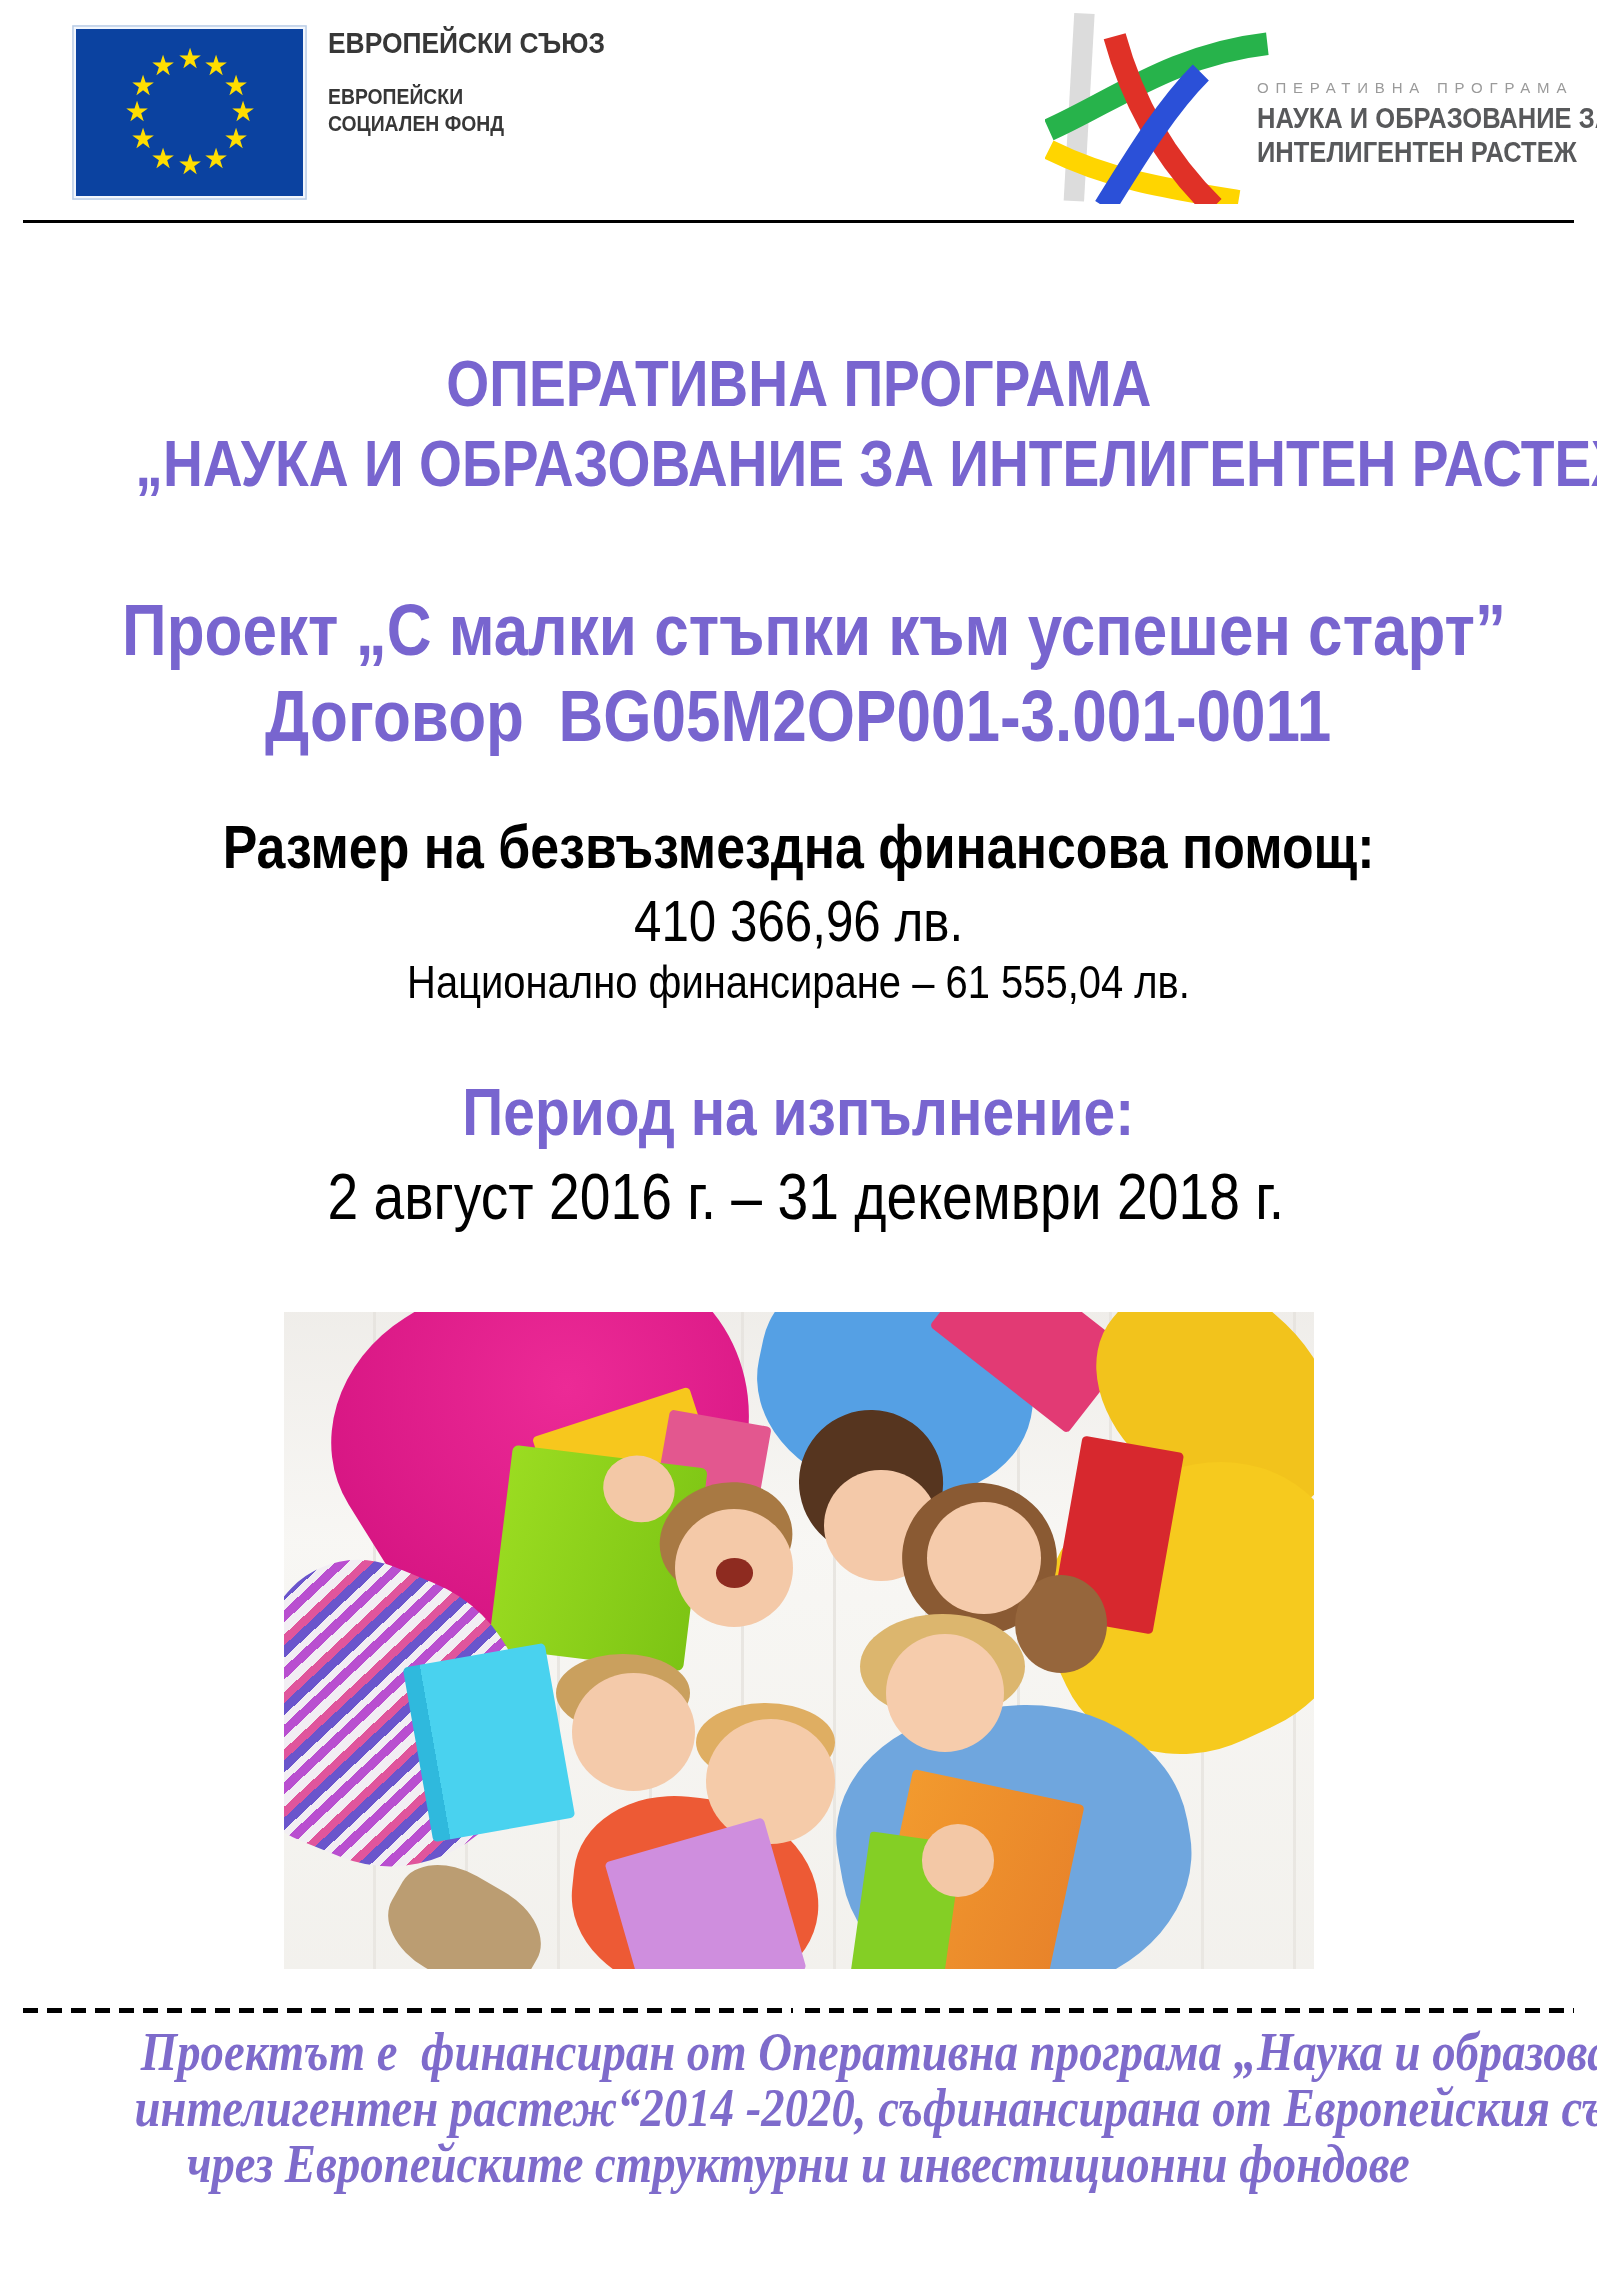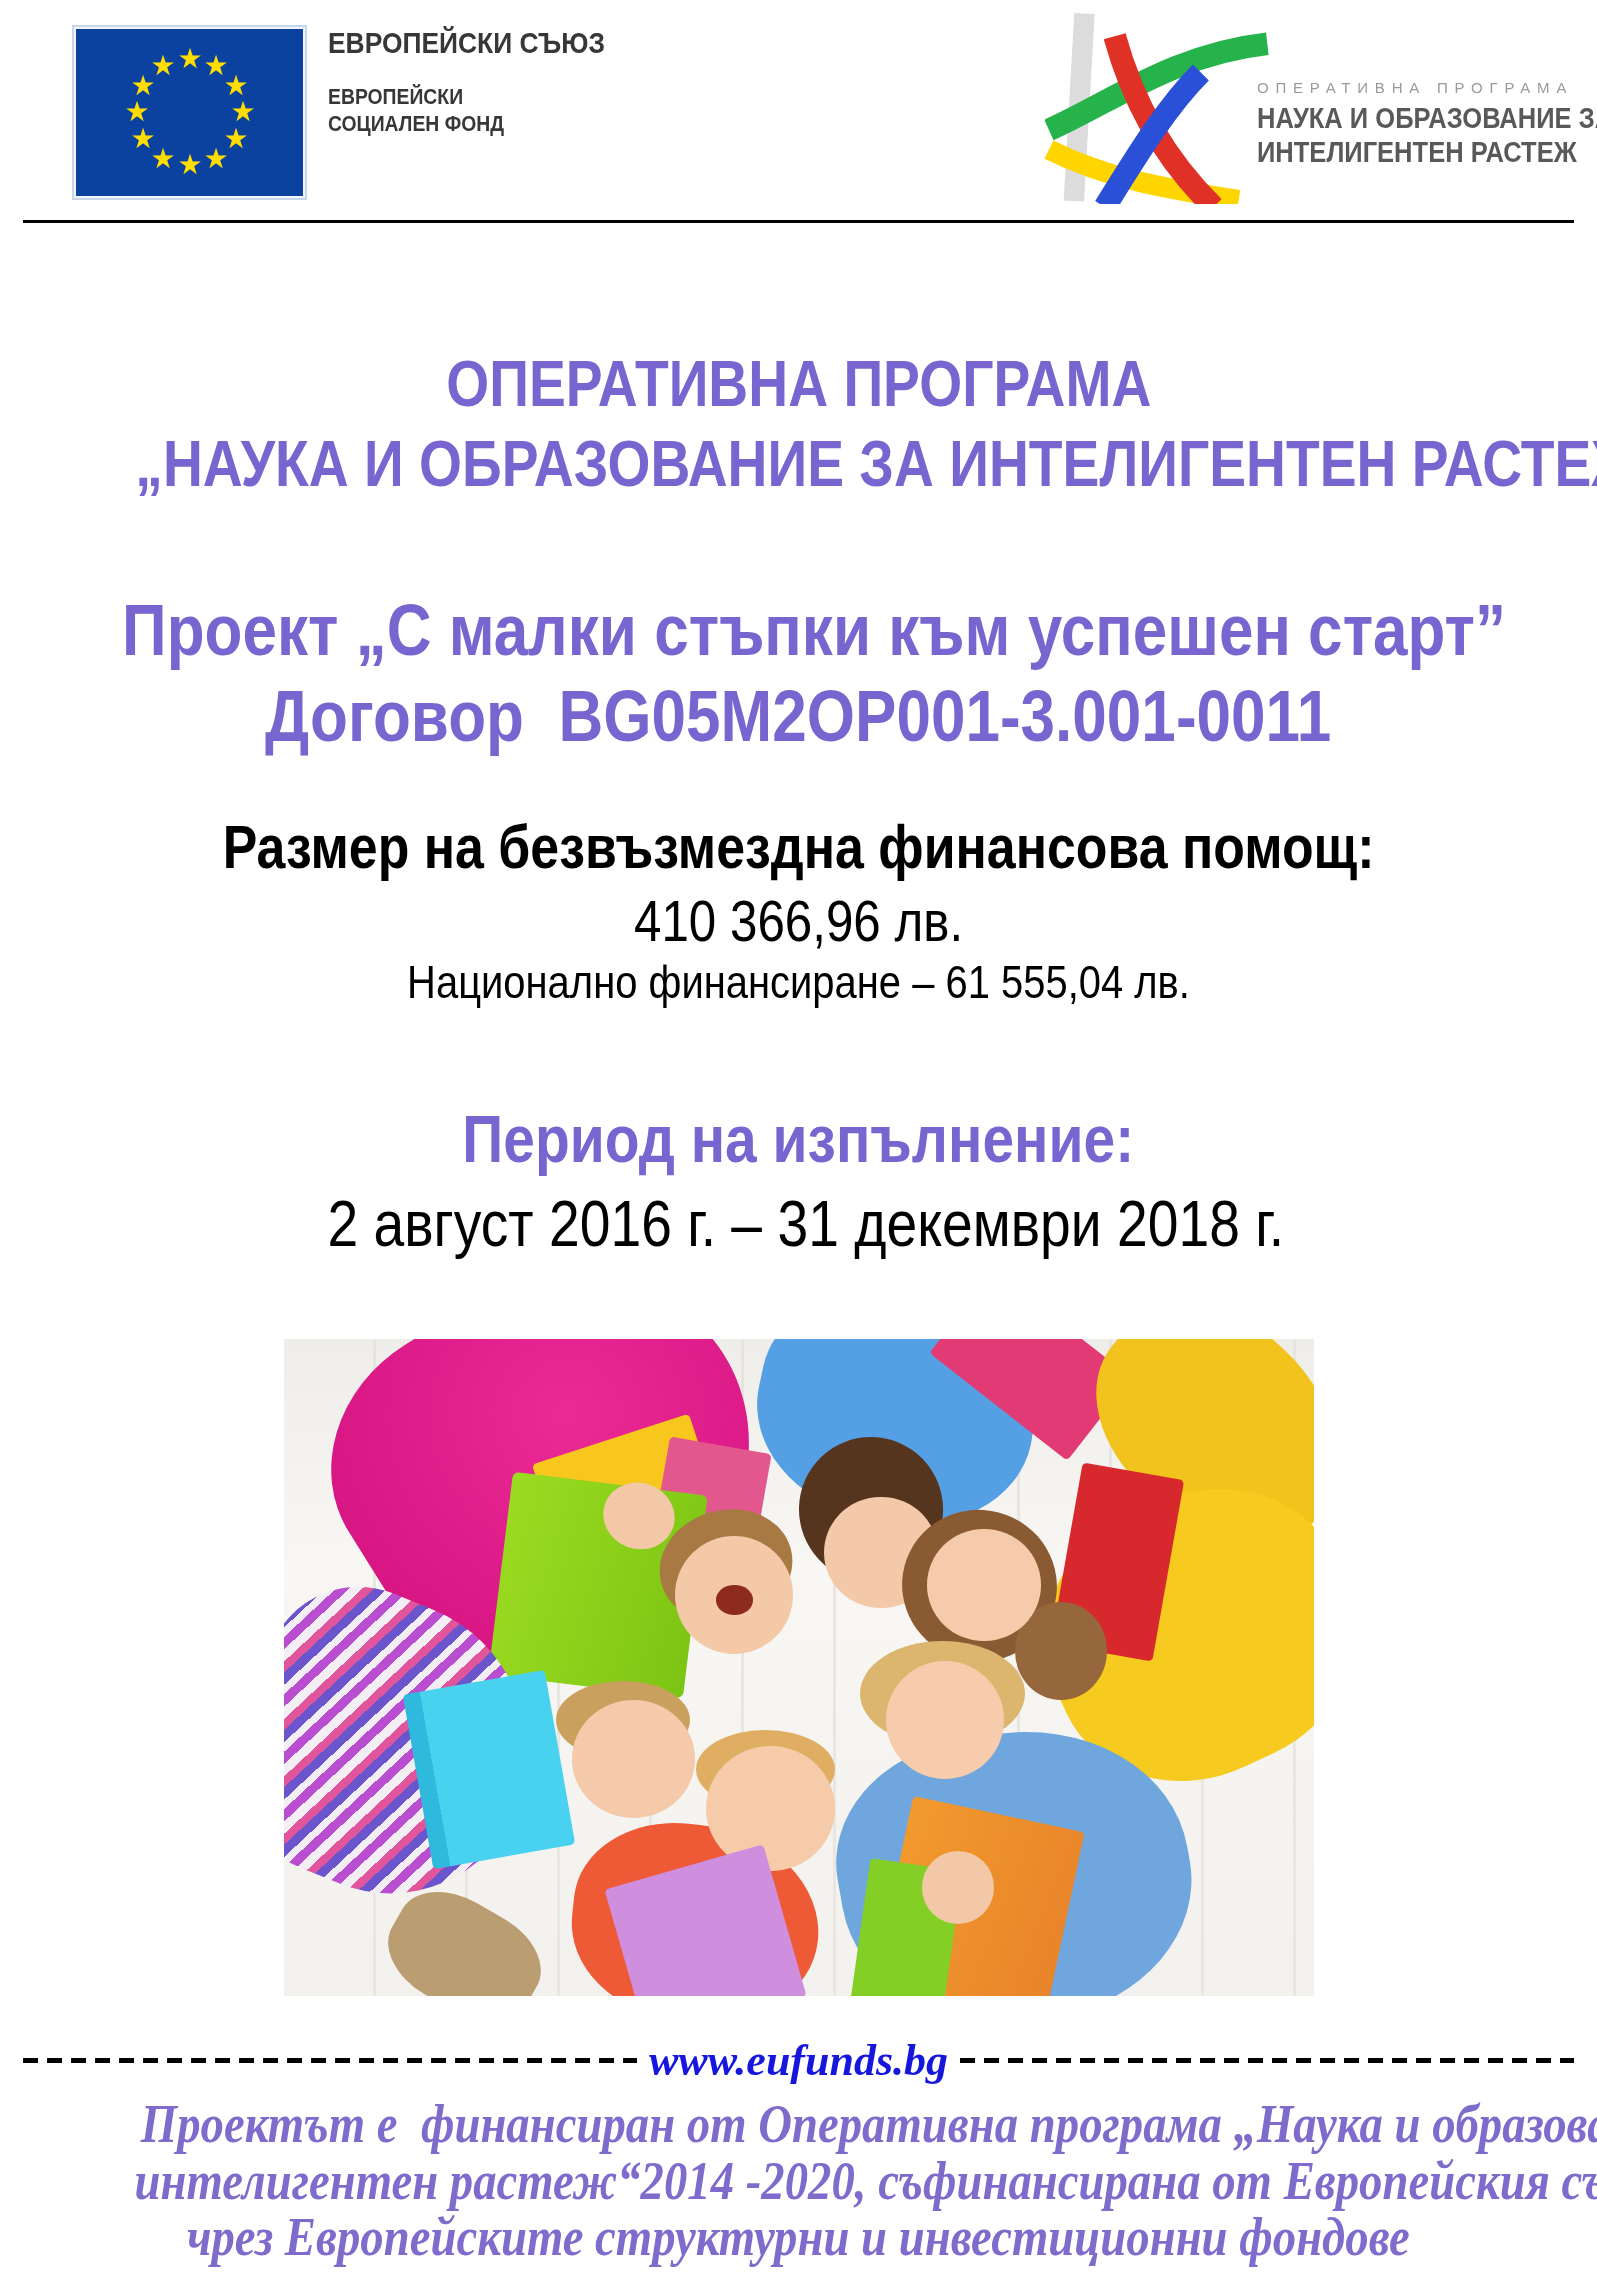--- a/index.html
+++ b/index.html
@@ -45,21 +45,21 @@
   .bold { font-weight:700; }
 
   .t1 { margin-top:125px; font-size:65px; line-height:1.1; }
   .t2 { margin-top:9px;  font-size:65px; line-height:1.1; }
   .p1 { margin-top:89px; font-size:73px; line-height:1.12; }
   .p2 { margin-top:4.5px;   font-size:73px; line-height:1.12; }
   .g-head { margin-top:56px; font-size:61px; line-height:1.12; }
   .g-amount { margin-top:7.6px; font-size:58px; line-height:1.1; }
   .g-det1 { margin-top:10.6px; font-size:47px; line-height:1.15; }
   .g-det2 { margin-top:3px;  font-size:47px; line-height:1.15; }
-  .per-head { margin-top:92px; font-size:67px; line-height:1.12; }
+  .per-head { margin-top:65px; font-size:67px; line-height:1.12; }
   .per-val  { margin-top:12px; font-size:65px; line-height:1.1;padding-left:15px; }
 
   
   .photo {
     position:relative; width:1030px; height:657px;
     margin:79px auto 0 auto; overflow:hidden;
     background:
       linear-gradient(180deg, rgba(233,230,226,0.55), rgba(252,251,249,0.15) 35%, rgba(238,236,231,0.5)),
       repeating-linear-gradient(90deg, #f7f6f3 0 89px, #e5e2dd 89px 92px);
   }
@@ -174,21 +174,20 @@
       <div class="sh" style="left:28%; top:74%; width:24%; height:30%; background:#ed5a35; border-radius:45% 55% 50% 50%; transform:rotate(6deg);"></div>
       <div class="sh" style="left:40%; top:59.5%; width:13.5%; height:12%; background:#dfae62; border-radius:50%;"></div>
       <div class="sh" style="left:41%; top:62%; width:12.5%; height:19%; background:#f5cba9; border-radius:50%;"></div>
       <div class="sh" style="left:33%; top:80%; width:16%; height:24%; background:#cf8ede; border-radius:4.5px; transform:rotate(-16deg);"></div>
       <div class="sh" style="left:10%; top:86%; width:15%; height:16%; background:#bb9d72; border-radius:40%; transform:rotate(30deg);"></div>
     </div>
   </main>
 
   <div class="linkline">
     <div class="dash"></div>
-    <span class="website">www.eufunds.bg</span>
     <div class="dash"></div>
   </div>
 
   <div class="foot">
     <div class="f-line"><span class="cond">Проектът е  финансиран от Оперативна програма „Наука и образование за</span></div>
     <div class="f-line"><span class="cond">интелигентен растеж“2014 -2020, съфинансирана от Европейския съюз</span></div>
     <div class="f-line"><span class="cond">чрез Европейските структурни и инвестиционни фондове</span></div>
   </div>
 
 </div>

